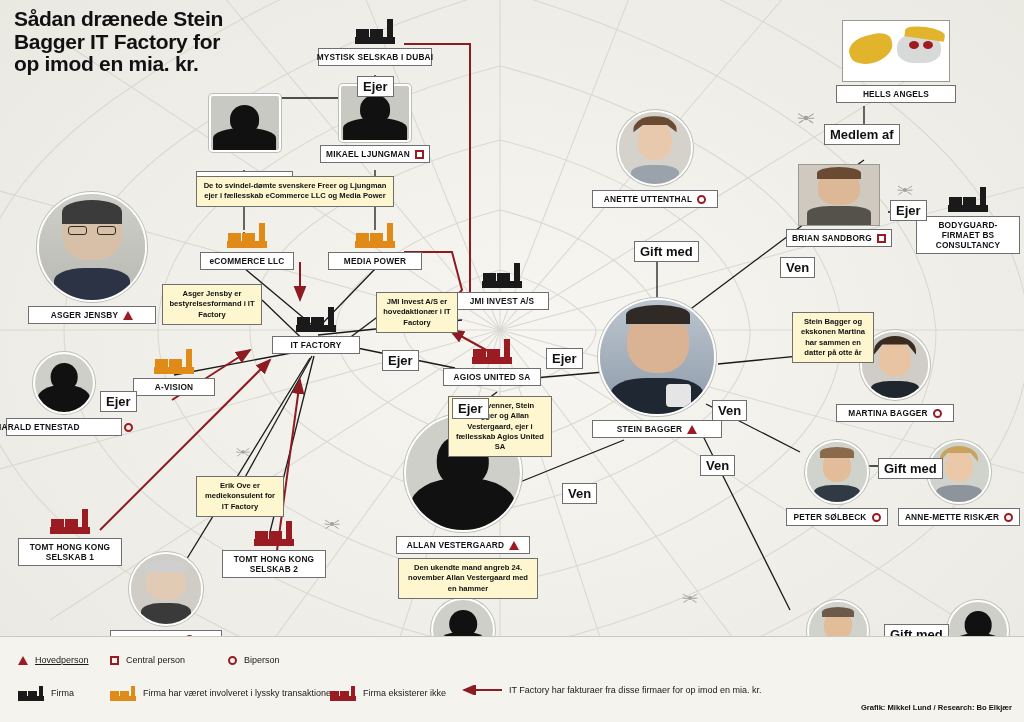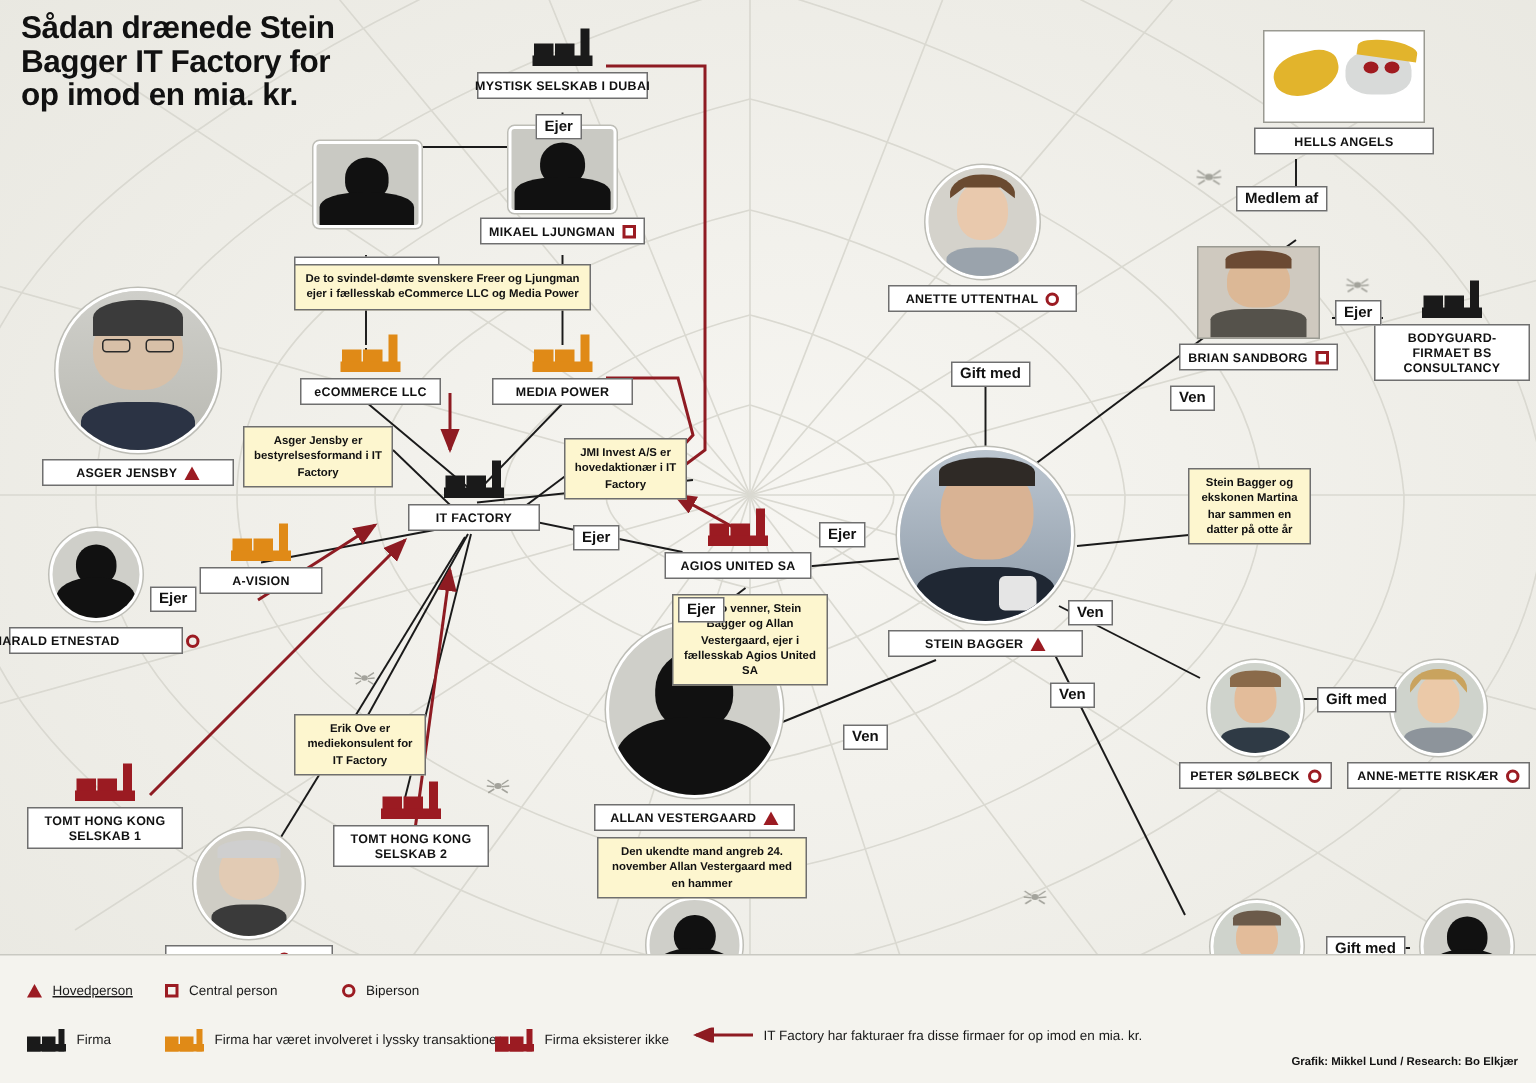--- a/index.html
+++ b/index.html
@@ -68,21 +68,21 @@
     color: #111; font-weight: bold;
     padding: 4px 5px;
     text-align: center;
   }
 
   
   .rel {
     position: absolute; z-index: 5;
     background: #fff;
     border: 1px solid #6f6f6f;
-    font-size: 10px; font-weight: bold;
+    font-size: 13px; font-weight: bold;
     color: #111;
     padding: 2px 5px;
     white-space: nowrap;
   }
 
   
   .ph {
     border-radius: 50%;
     border: 2px solid #fff;
     box-shadow: 0 0 0 1px #bdbdb6;
@@ -325,20 +325,29 @@
   <div class="node" style="left:272px; top:306px; width:88px;">
     <div class="fac">
       <div class="roofA" style="left:1px; background:#1a1a1a;"></div>
       <div class="roofB" style="left:15px; background:#1a1a1a;"></div>
       <div class="stack" style="background:#1a1a1a;"></div>
       <div class="base" style="background:#1a1a1a;"></div>
     </div>
     <div class="lbl" style="margin-top:4px;">IT FACTORY</div>
   </div>
 
+  <div class="node" style="left:455px; top:262px; width:94px;">
+    <div class="fac">
+      <div class="roofA" style="left:1px; background:#1a1a1a;"></div>
+      <div class="roofB" style="left:15px; background:#1a1a1a;"></div>
+      <div class="stack" style="background:#1a1a1a;"></div>
+      <div class="base" style="background:#1a1a1a;"></div>
+    </div>
+    <div class="lbl" style="margin-top:4px;">JMI INVEST A/S</div>
+  </div>
 
   <div class="node" style="left:443px; top:338px; width:98px;">
     <div class="fac">
       <div class="roofA" style="left:1px; background:#9b1b22;"></div>
       <div class="roofB" style="left:15px; background:#9b1b22;"></div>
       <div class="stack" style="background:#9b1b22;"></div>
       <div class="base" style="background:#9b1b22;"></div>
     </div>
     <div class="lbl" style="margin-top:4px;">AGIOS UNITED SA</div>
   </div>
@@ -472,20 +481,32 @@
   <div class="node" style="left:916px; top:186px; width:104px;">
     <div class="fac">
       <div class="roofA" style="left:1px; background:#1a1a1a;"></div>
       <div class="roofB" style="left:15px; background:#1a1a1a;"></div>
       <div class="stack" style="background:#1a1a1a;"></div>
       <div class="base" style="background:#1a1a1a;"></div>
     </div>
     <div class="lbl multi" style="margin-top:4px;">BODYGUARD-FIRMAET BS CONSULTANCY</div>
   </div>
 
+  <div class="node" style="left:836px; top:330px; width:118px;">
+    <div class="ph" style="width:70px;height:70px;margin:0 auto;">
+      <div style="position:absolute;inset:0;background:#cfcdc6;"></div>
+      <div style="position:absolute;left:26%;top:14%;width:48%;height:52%;border-radius:48% 48% 44% 44%;background:#e8c4a2;"></div>
+      <div style="position:absolute;left:18%;top:6%;width:64%;height:46%;border-radius:50% 50% 30% 30%;background:#3a2a20;clip-path:polygon(0 0,100% 0,100% 62%,80% 28%,20% 28%,0 62%);"></div>
+      <div style="position:absolute;left:14%;bottom:0;width:72%;height:26%;border-radius:40% 40% 0 0;background:#20262e;"></div>
+    </div>
+    <div class="lbl" style="margin-top:4px;">
+      <span>MARTINA BAGGER</span>
+        <span class="mk circ"></span>
+    </div>
+  </div>
 
   <div class="node" style="left:786px; top:440px; width:102px;">
     <div class="ph" style="width:64px;height:64px;margin:0 auto;">
       <div style="position:absolute;inset:0;background:#cfd3cc;"></div>
       <div style="position:absolute;left:26%;top:14%;width:48%;height:52%;border-radius:48% 48% 44% 44%;background:#e3bc9a;"></div>
       <div style="position:absolute;left:22%;top:8%;width:56%;height:18%;border-radius:50% 50% 0 0;background:#8a6a4a;"></div>
       <div style="position:absolute;left:12%;bottom:0;width:76%;height:28%;border-radius:40% 40% 0 0;background:#2f3a45;"></div>
     </div>
     <div class="lbl" style="margin-top:4px;">
       <span>PETER SØLBECK</span>

